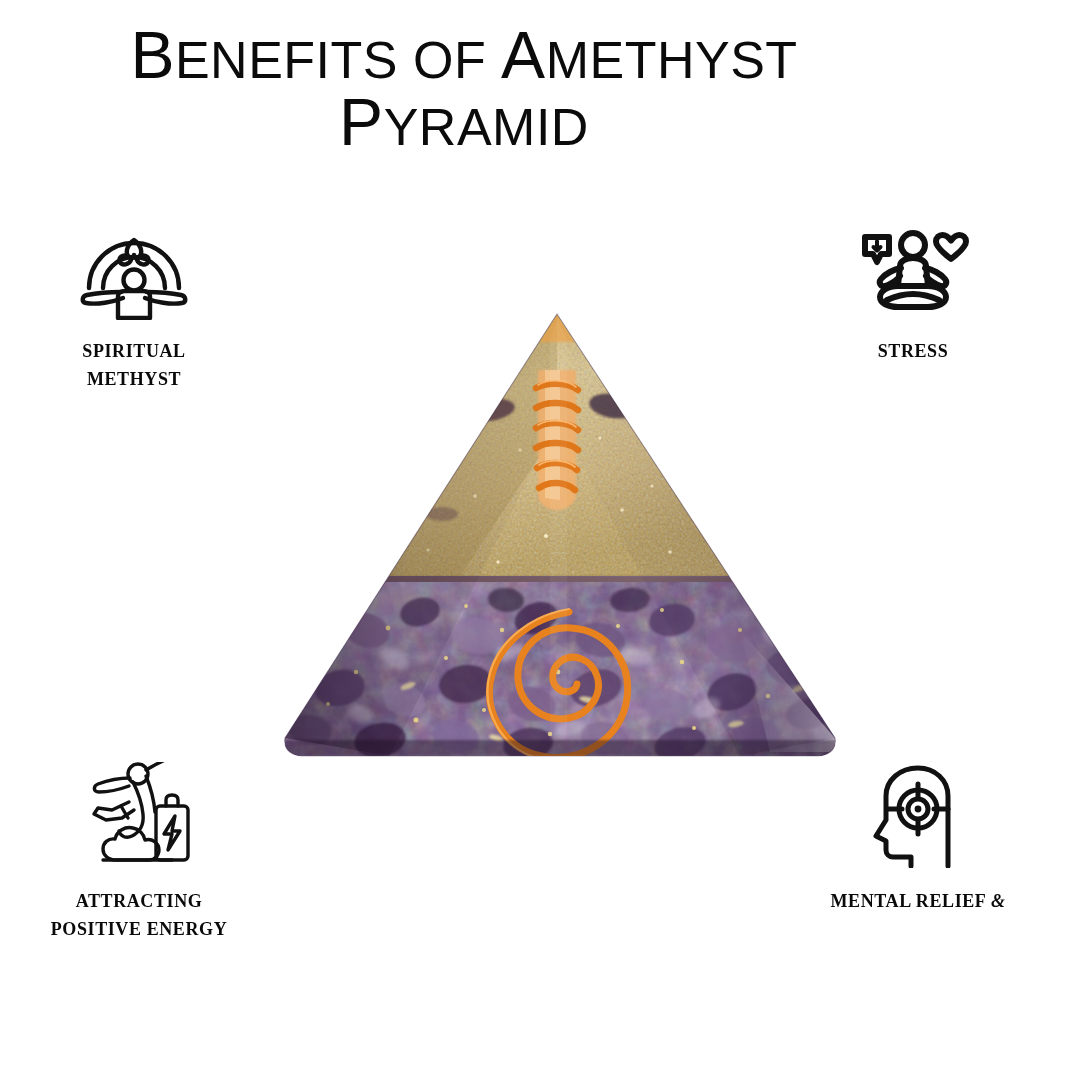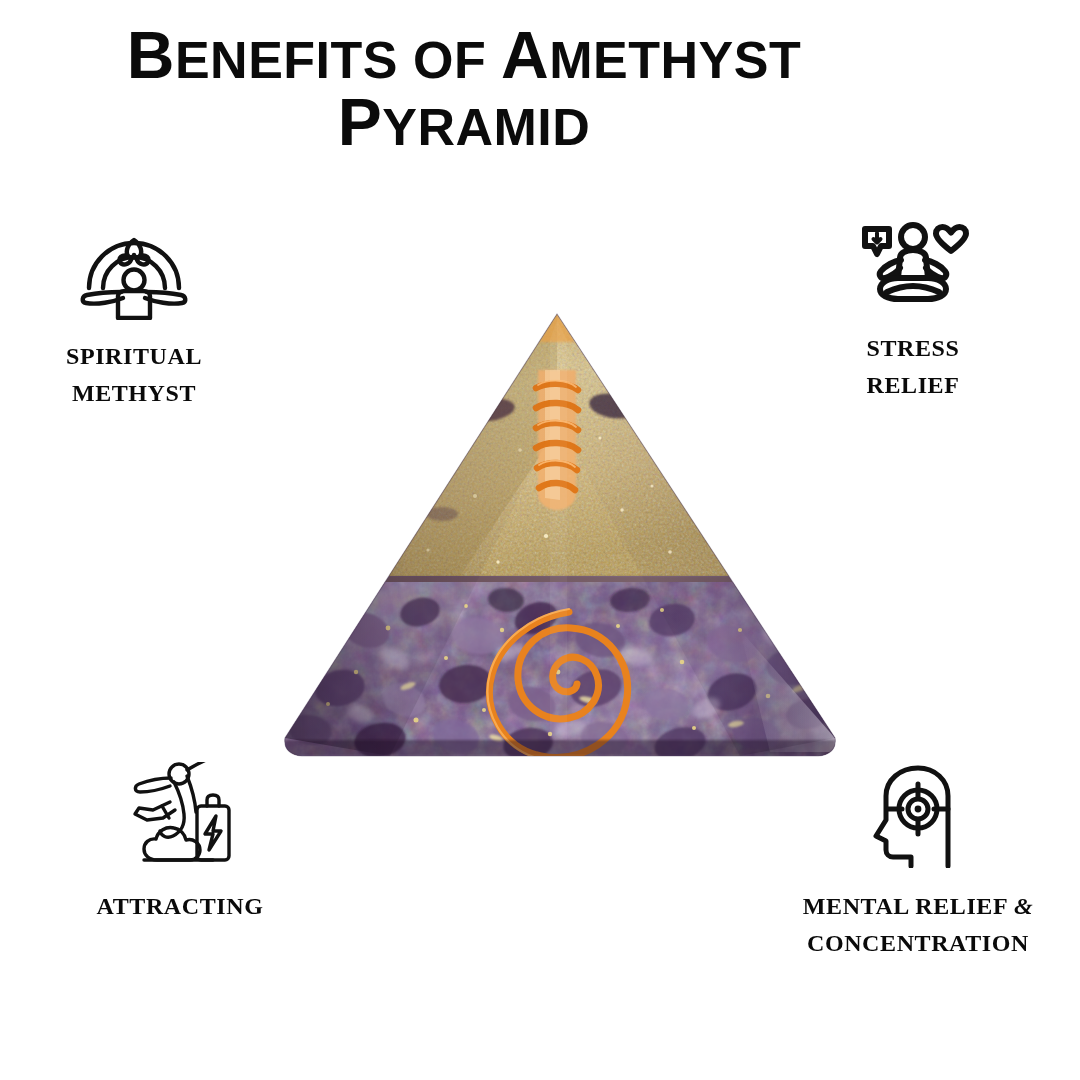--- a/index.html
+++ b/index.html
@@ -9,49 +9,49 @@
     font-family: "Liberation Serif", "DejaVu Serif", serif;
     overflow: hidden;
   }
   #canvas { position: relative; width: 1080px; height: 1080px; background: #fff; }
 
   
   .title-block {
     position: absolute; left: 0; top: 22px; width: 928px;
     text-align: center;
     font-family: "Liberation Sans", "DejaVu Sans", sans-serif;
-    font-weight: 700;
+    font-weight: 400;
     color: #0b0b0b;
     line-height: 1.02;
     letter-spacing: 0.5px;
   }
   .title-line { display: block; white-space: nowrap; }
   .title-line .big { font-size: 66px; }
   .title-line .small { font-size: 52px; }
 
   
   .benefit { position: absolute; text-align: center; }
   .benefit .icon-wrap {
     display: flex; align-items: flex-end; justify-content: center;
     height: 108px;
   }
   .benefit .label {
     font-family: "Liberation Serif", "DejaVu Serif", serif;
     font-weight: bold;
-    font-size: 24px;
+    font-size: 18px;
     letter-spacing: 0.6px;
     color: #0a0a0a;
     line-height: 1.55;
     white-space: nowrap;
   }
   .label .amp { font-style: italic; }
 
   #benefit-spiritual-growth   { left:   3px; top: 228px; width: 262px; }
-  #benefit-stress-relief      { left: 782px; top: 220px; width: 262px; }
-  #benefit-positive-energy    { left:   0px; top: 760px; width: 278px; margin-left: 41px; }
+  #benefit-stress-relief      { left: 782px; top: 228px; width: 262px; }
+  #benefit-positive-energy    { left:   0px; top: 760px; width: 278px; }
   #benefit-mental-focus       { left: 768px; top: 760px; width: 300px; }
 
   #benefit-spiritual-growth .icon-wrap { height: 96px; }
   #benefit-stress-relief .icon-wrap    { height: 96px; }
   #benefit-positive-energy .icon-wrap  { height: 112px; }
   #benefit-mental-focus .icon-wrap     { height: 112px; }
 
   #benefit-spiritual-growth .label,
   #benefit-stress-relief .label { padding-top: 14px; }
   #benefit-positive-energy .label,
@@ -119,21 +119,20 @@
           <path d="M47 40 C40 41 31 46 27 51 C24 55 27 59 31 58 C37 56 43 52 46 48"></path>
           <path d="M71 40 C78 41 87 46 91 51 C94 55 91 59 87 58 C81 56 75 52 72 48"></path>
 
           <path d="M44 58 C34 58 26 63 26 69 C26 75 34 79 44 79 L74 79 C84 79 92 75 92 69 C92 63 84 58 74 58"></path>
           <path d="M33 72 C42 68 52 66 59 66 C66 66 76 68 85 72"></path>
         </svg>
       </span>
     </div>
     <div class="label">
       <div>STRESS</div>
-      <div>RELIEF</div>
     </div>
   </div>
 
   <div class="benefit" id="benefit-positive-energy">
     <div class="icon-wrap">
       <span>
         <svg width="126" height="106" viewBox="0 0 126 106" fill="none" stroke="#111" stroke-width="3.4" stroke-linecap="round" stroke-linejoin="round">
 
           <circle cx="62" cy="12" r="10"></circle>
 
@@ -152,41 +151,41 @@
 
           <rect x="80" y="44" width="32" height="54" rx="4"></rect>
           <path d="M90 44 L90 38 C90 35 92 33 96 33 C100 33 102 35 102 38 L102 44"></path>
 
           <path d="M99 54 L88 72 L96 72 L92 88 L104 69 L96 69 Z"></path>
         </svg>
       </span>
     </div>
     <div class="label">
       <div>ATTRACTING</div>
+      <div>POSITIVE ENERGY</div>
     </div>
   </div>
 
   <div class="benefit" id="benefit-mental-focus">
     <div class="icon-wrap">
       <span>
         <svg width="104" height="106" viewBox="0 0 104 106" fill="none" stroke="#111" stroke-width="5" stroke-linecap="round" stroke-linejoin="round">
 
           <path d="M82 104 L82 34 C82 18 69 6 52 6 C34 6 20 18 20 34 L20 58 L10 74 L20 79 L20 88 C20 92 23 95 27 95 L45 95 L45 104"></path>
 
           <path d="M52 22 L52 36 M52 58 L52 72 M22 47 L36 47 M68 47 L82 47"></path>
 
           <circle cx="52" cy="47" r="19"></circle>
           <circle cx="52" cy="47" r="10"></circle>
           <circle cx="52" cy="47" r="3.4" fill="#111" stroke="none"></circle>
         </svg>
       </span>
     </div>
     <div class="label">
       <div><span>MENTAL RELIEF </span><span class="amp">&amp;</span></div>
-      <div>CONCENTRATION</div>
     </div>
   </div>
 
   <div id="product-photo">
     <svg viewBox="0 0 580 478" xmlns="http://www.w3.org/2000/svg">
       <defs>
 
         <clipPath id="pyrClip">
           <path d="M287 14 L565 438 Q567 454 548 456 L32 456 Q13 454 15 438 Z"></path>
         </clipPath>

